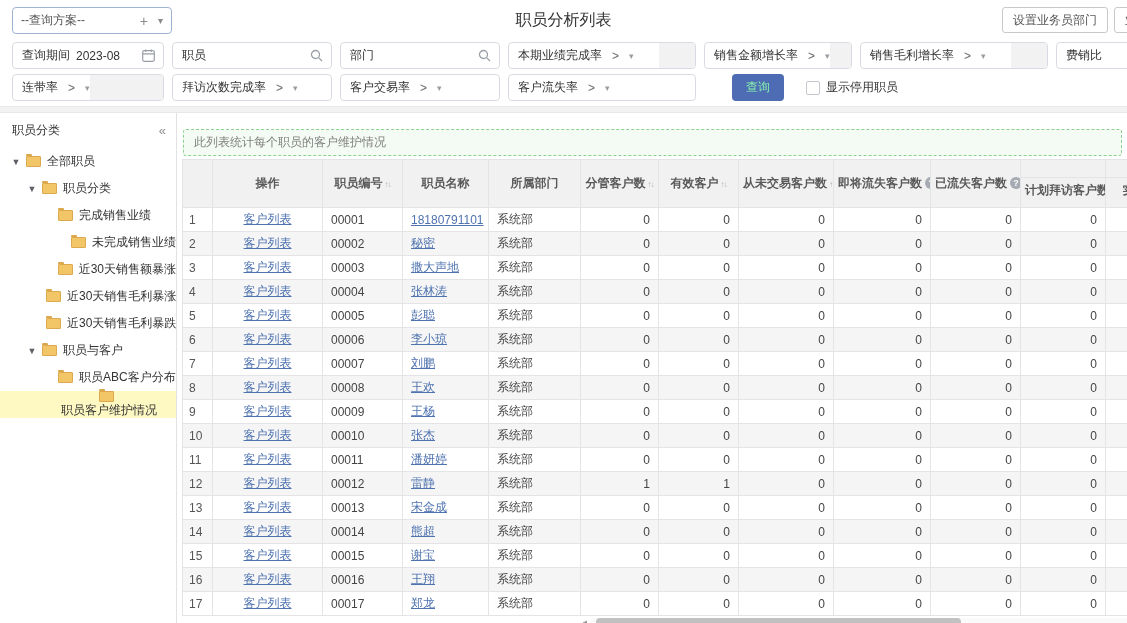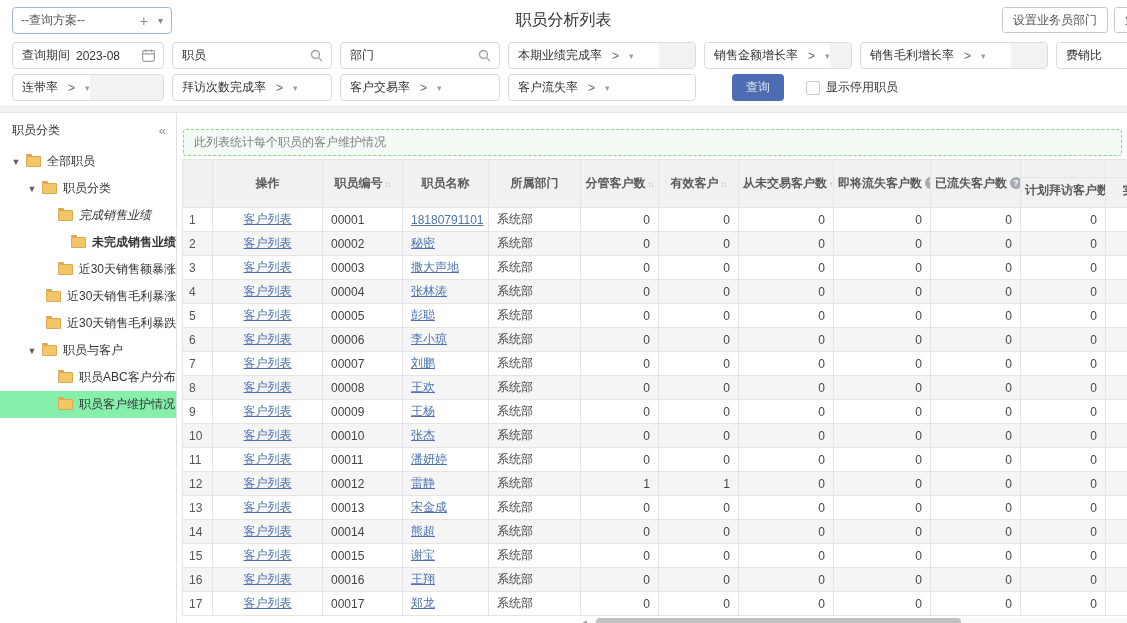--- a/index.html
+++ b/index.html
@@ -26,37 +26,37 @@
   .f-row { display:flex; gap:8px; margin-bottom:5px; align-items:center; }
   .f-box { height:27px; border:1px solid #d8dce2; border-radius:4px; background:#fff;
     display:flex; align-items:center; padding:0 0 0 9px; overflow:hidden; flex:0 0 auto; cursor:pointer; }
   .f-box .f-label { color:#333; white-space:nowrap; }
   .f-box .f-value { color:#333; margin-left:6px; white-space:nowrap; }
   .f-box .f-op { color:#666; margin-left:10px; }
   .f-box .f-caret { color:#9a9ea6; font-size:9px; margin-left:10px; }
   .f-box .f-spacer { flex:1; }
   .f-box .gray-val { height:100%; background:#f2f2f3; border-radius:0 3px 3px 0; flex:0 0 auto; }
   .f-box svg { margin:0 8px 0 auto; flex:0 0 auto; }
-  .query-btn { height:27px; padding:0 14px; margin-left:28px; background:#4d6cb4; color:#e5e5e5;
+  .query-btn { height:27px; padding:0 14px; margin-left:28px; background:#4d6cb4; color:#86efac;
     border:none; border-radius:4px; font-size:12px; cursor:pointer; }
   .chk-wrap { display:flex; align-items:center; margin-left:14px; cursor:pointer; }
   .chk-box { width:14px; height:14px; border:1px solid #c4c8cd; border-radius:2px; background:#fff; }
   .chk-label { margin-left:6px; color:#333; }
 
   .divider { height:7px; background:#f2f2f2; border-top:1px solid #e8e8e8; border-bottom:1px solid #e8e8e8; }
 
   
   .page-body { display:flex; height:516px; }
   .sidebar { flex:0 0 177px; border-right:1px solid #e2e2e2; overflow:hidden; }
   .side-head { display:flex; align-items:center; padding:9px 10px 7px 12px; color:#333; }
   .side-head .side-title { flex:1; }
   .side-head .collapse { color:#8a8a8a; font-size:13px; cursor:pointer; }
   .tree { padding-top:2px; }
   .tree-row { display:flex; align-items:center; height:27px; cursor:pointer; white-space:nowrap; }
-  .tree-row.selected { background:#86efac; }
+  .tree-row.selected { background:#fef9c3;flex-direction:column; }
   .tree-arrow { width:12px; font-size:9px; color:#5c6066; margin-right:4px; text-align:center; }
   .folder { width:15px; height:11px; background:#f2c566; border:1px solid #dca94f; border-radius:1px;
     position:relative; margin-right:6px; flex:0 0 auto; }
   .folder::before { content:""; position:absolute; left:-1px; top:-3px; width:6px; height:2px;
     background:#dca94f; border-radius:1px 1px 0 0; }
   .tree-label { color:#333; }
 
   
   .main { flex:1; overflow:hidden; padding-left:5px; }
   .notice { margin:16px 5px 3px 1px; padding:4px 10px; background:#f4fbf4;
@@ -201,26 +201,26 @@
           <div class="tree-row" style="padding-left: 10px;">
             <span class="tree-arrow">▼</span>
             <span class="folder"></span>
             <span class="tree-label">全部职员</span>
           </div>
           <div class="tree-row" style="padding-left: 26px;">
             <span class="tree-arrow">▼</span>
             <span class="folder"></span>
             <span class="tree-label">职员分类</span>
           </div>
-          <div class="tree-row" style="padding-left: 42px; font-style: italic;">
+          <div class="tree-row" style="padding-left: 42px;">
             <span class="tree-arrow"></span>
             <span class="folder"></span>
             <span class="tree-label">完成销售业绩</span>
           </div>
-          <div class="tree-row" style="padding-left: 59px; font-weight: bold;">
+          <div class="tree-row" style="padding-left: 59px;">
             <span class="tree-arrow"></span>
             <span class="folder"></span>
             <span class="tree-label">未完成销售业绩</span>
           </div>
           <div class="tree-row" style="padding-left: 44px;">
             <span class="tree-arrow"></span>
             <span class="folder"></span>
             <span class="tree-label">近30天销售额暴涨</span>
           </div>
           <div class="tree-row" style="padding-left: 42px;">

